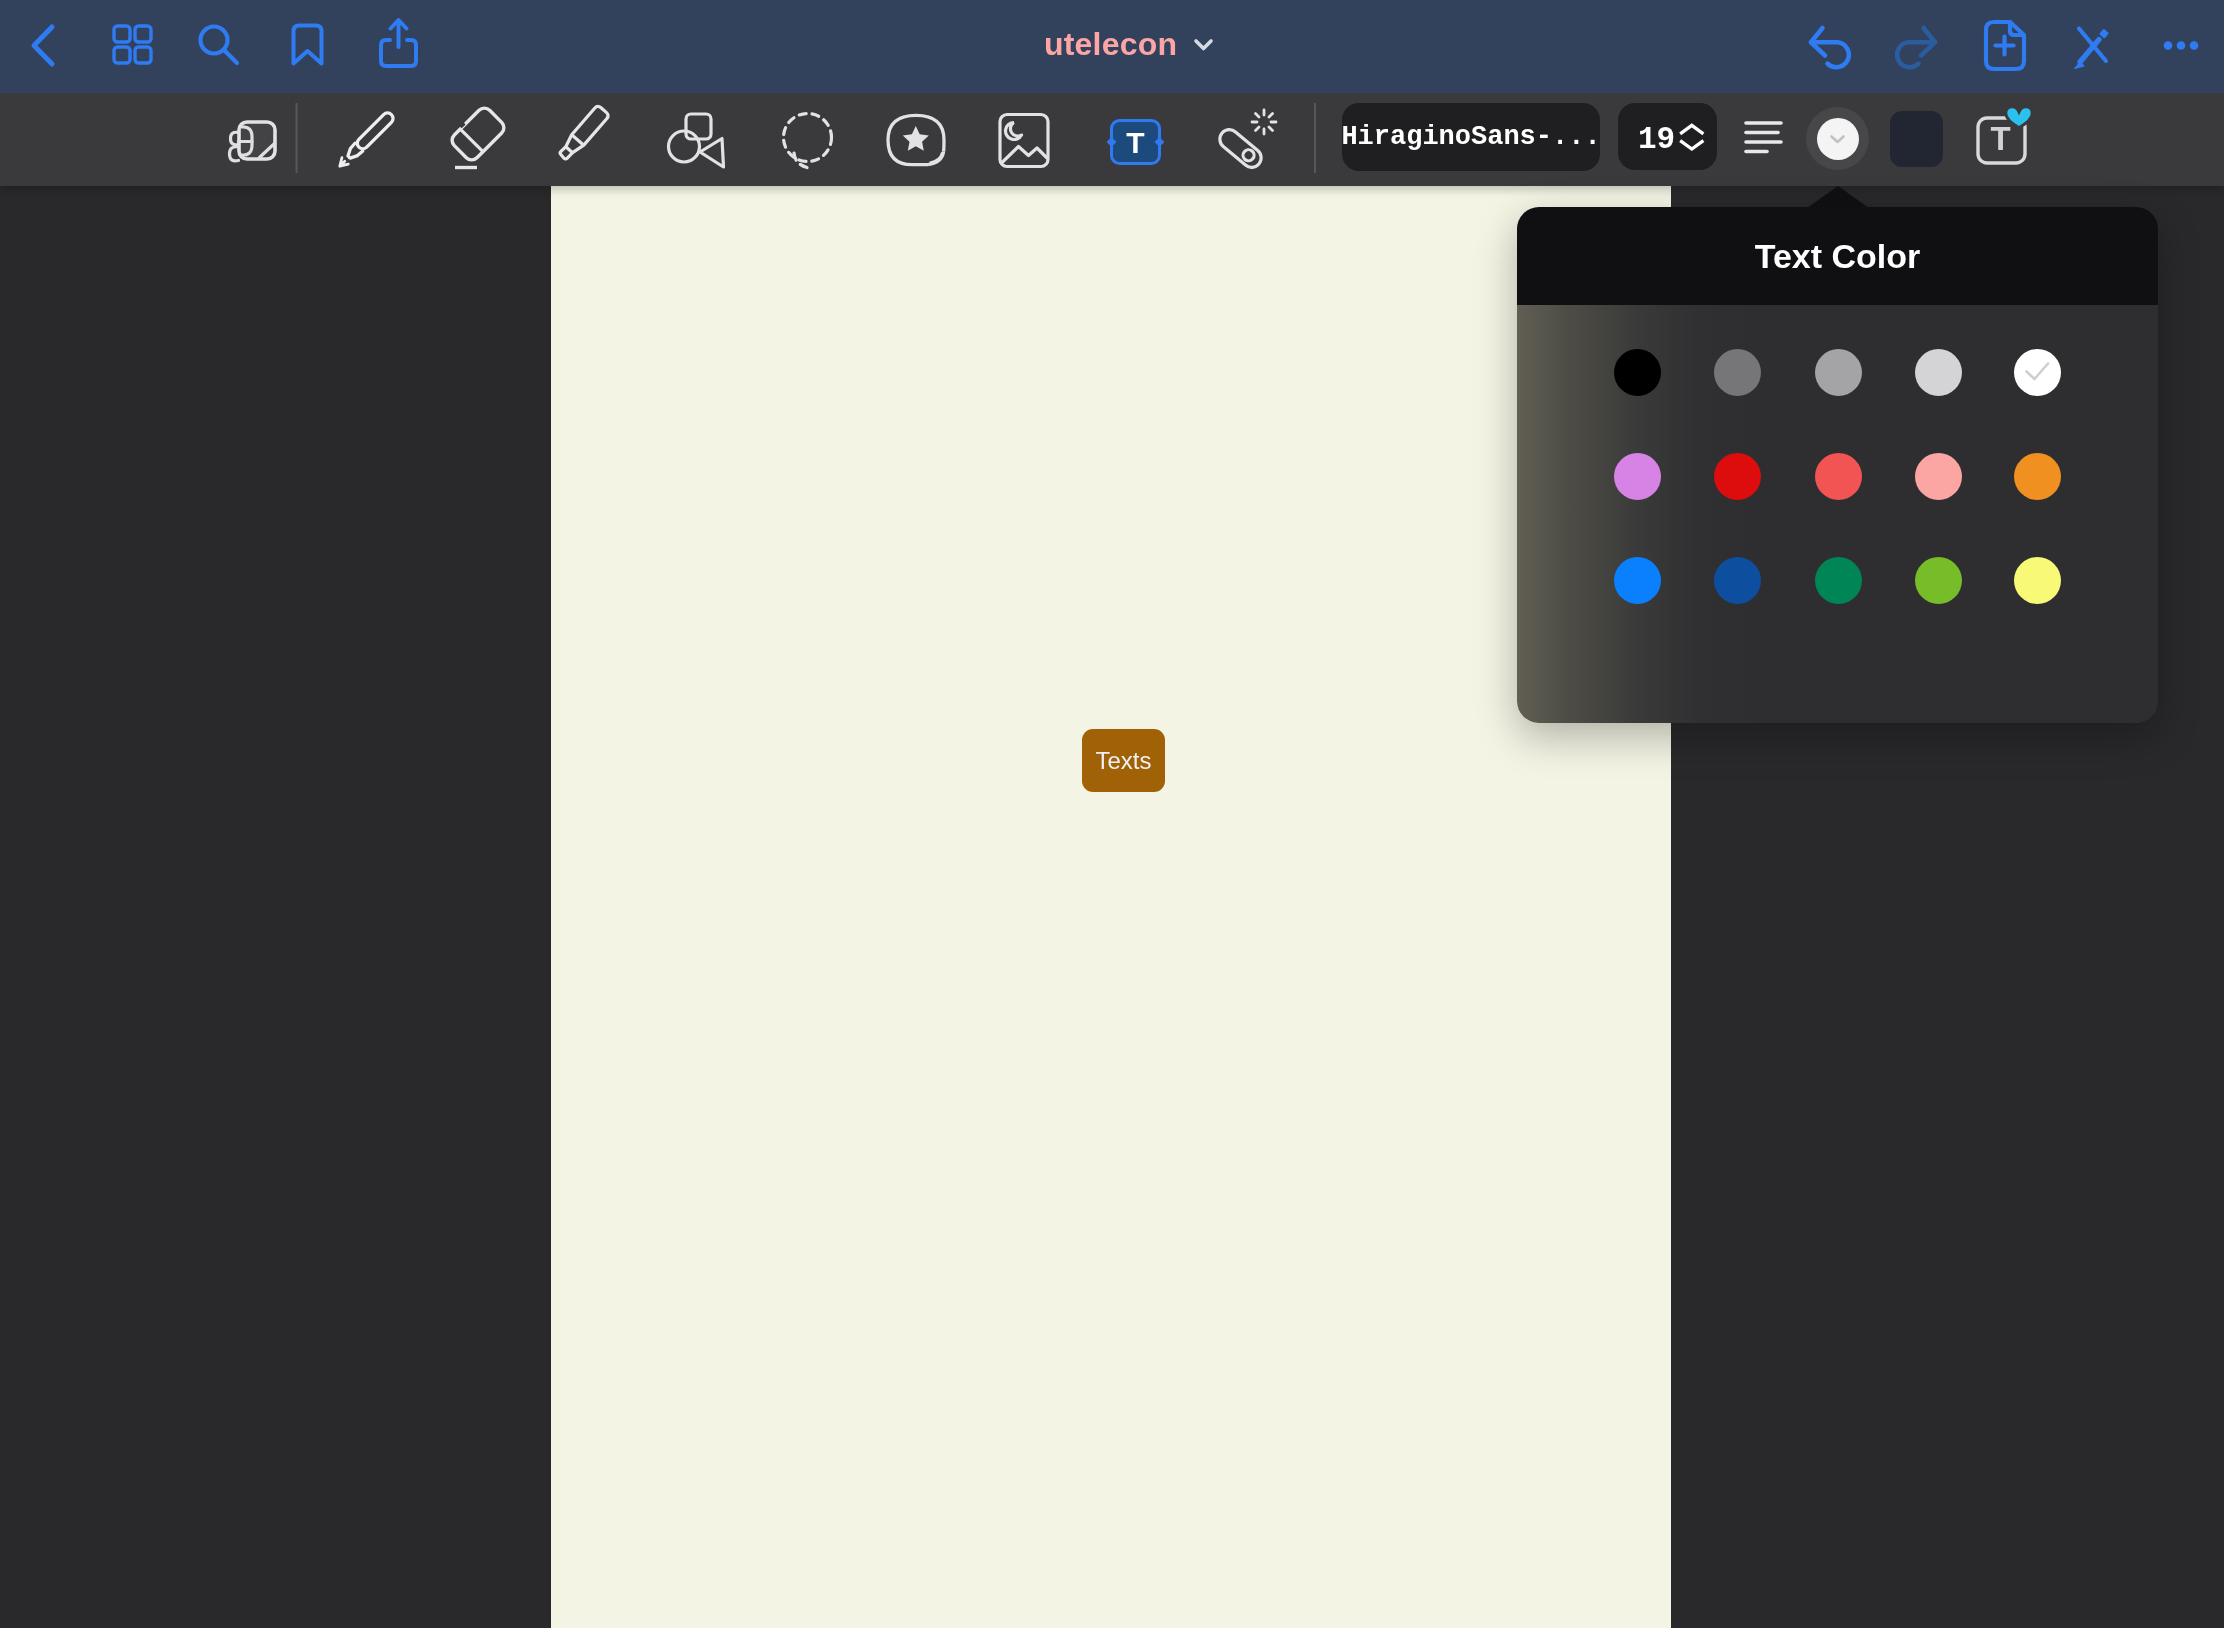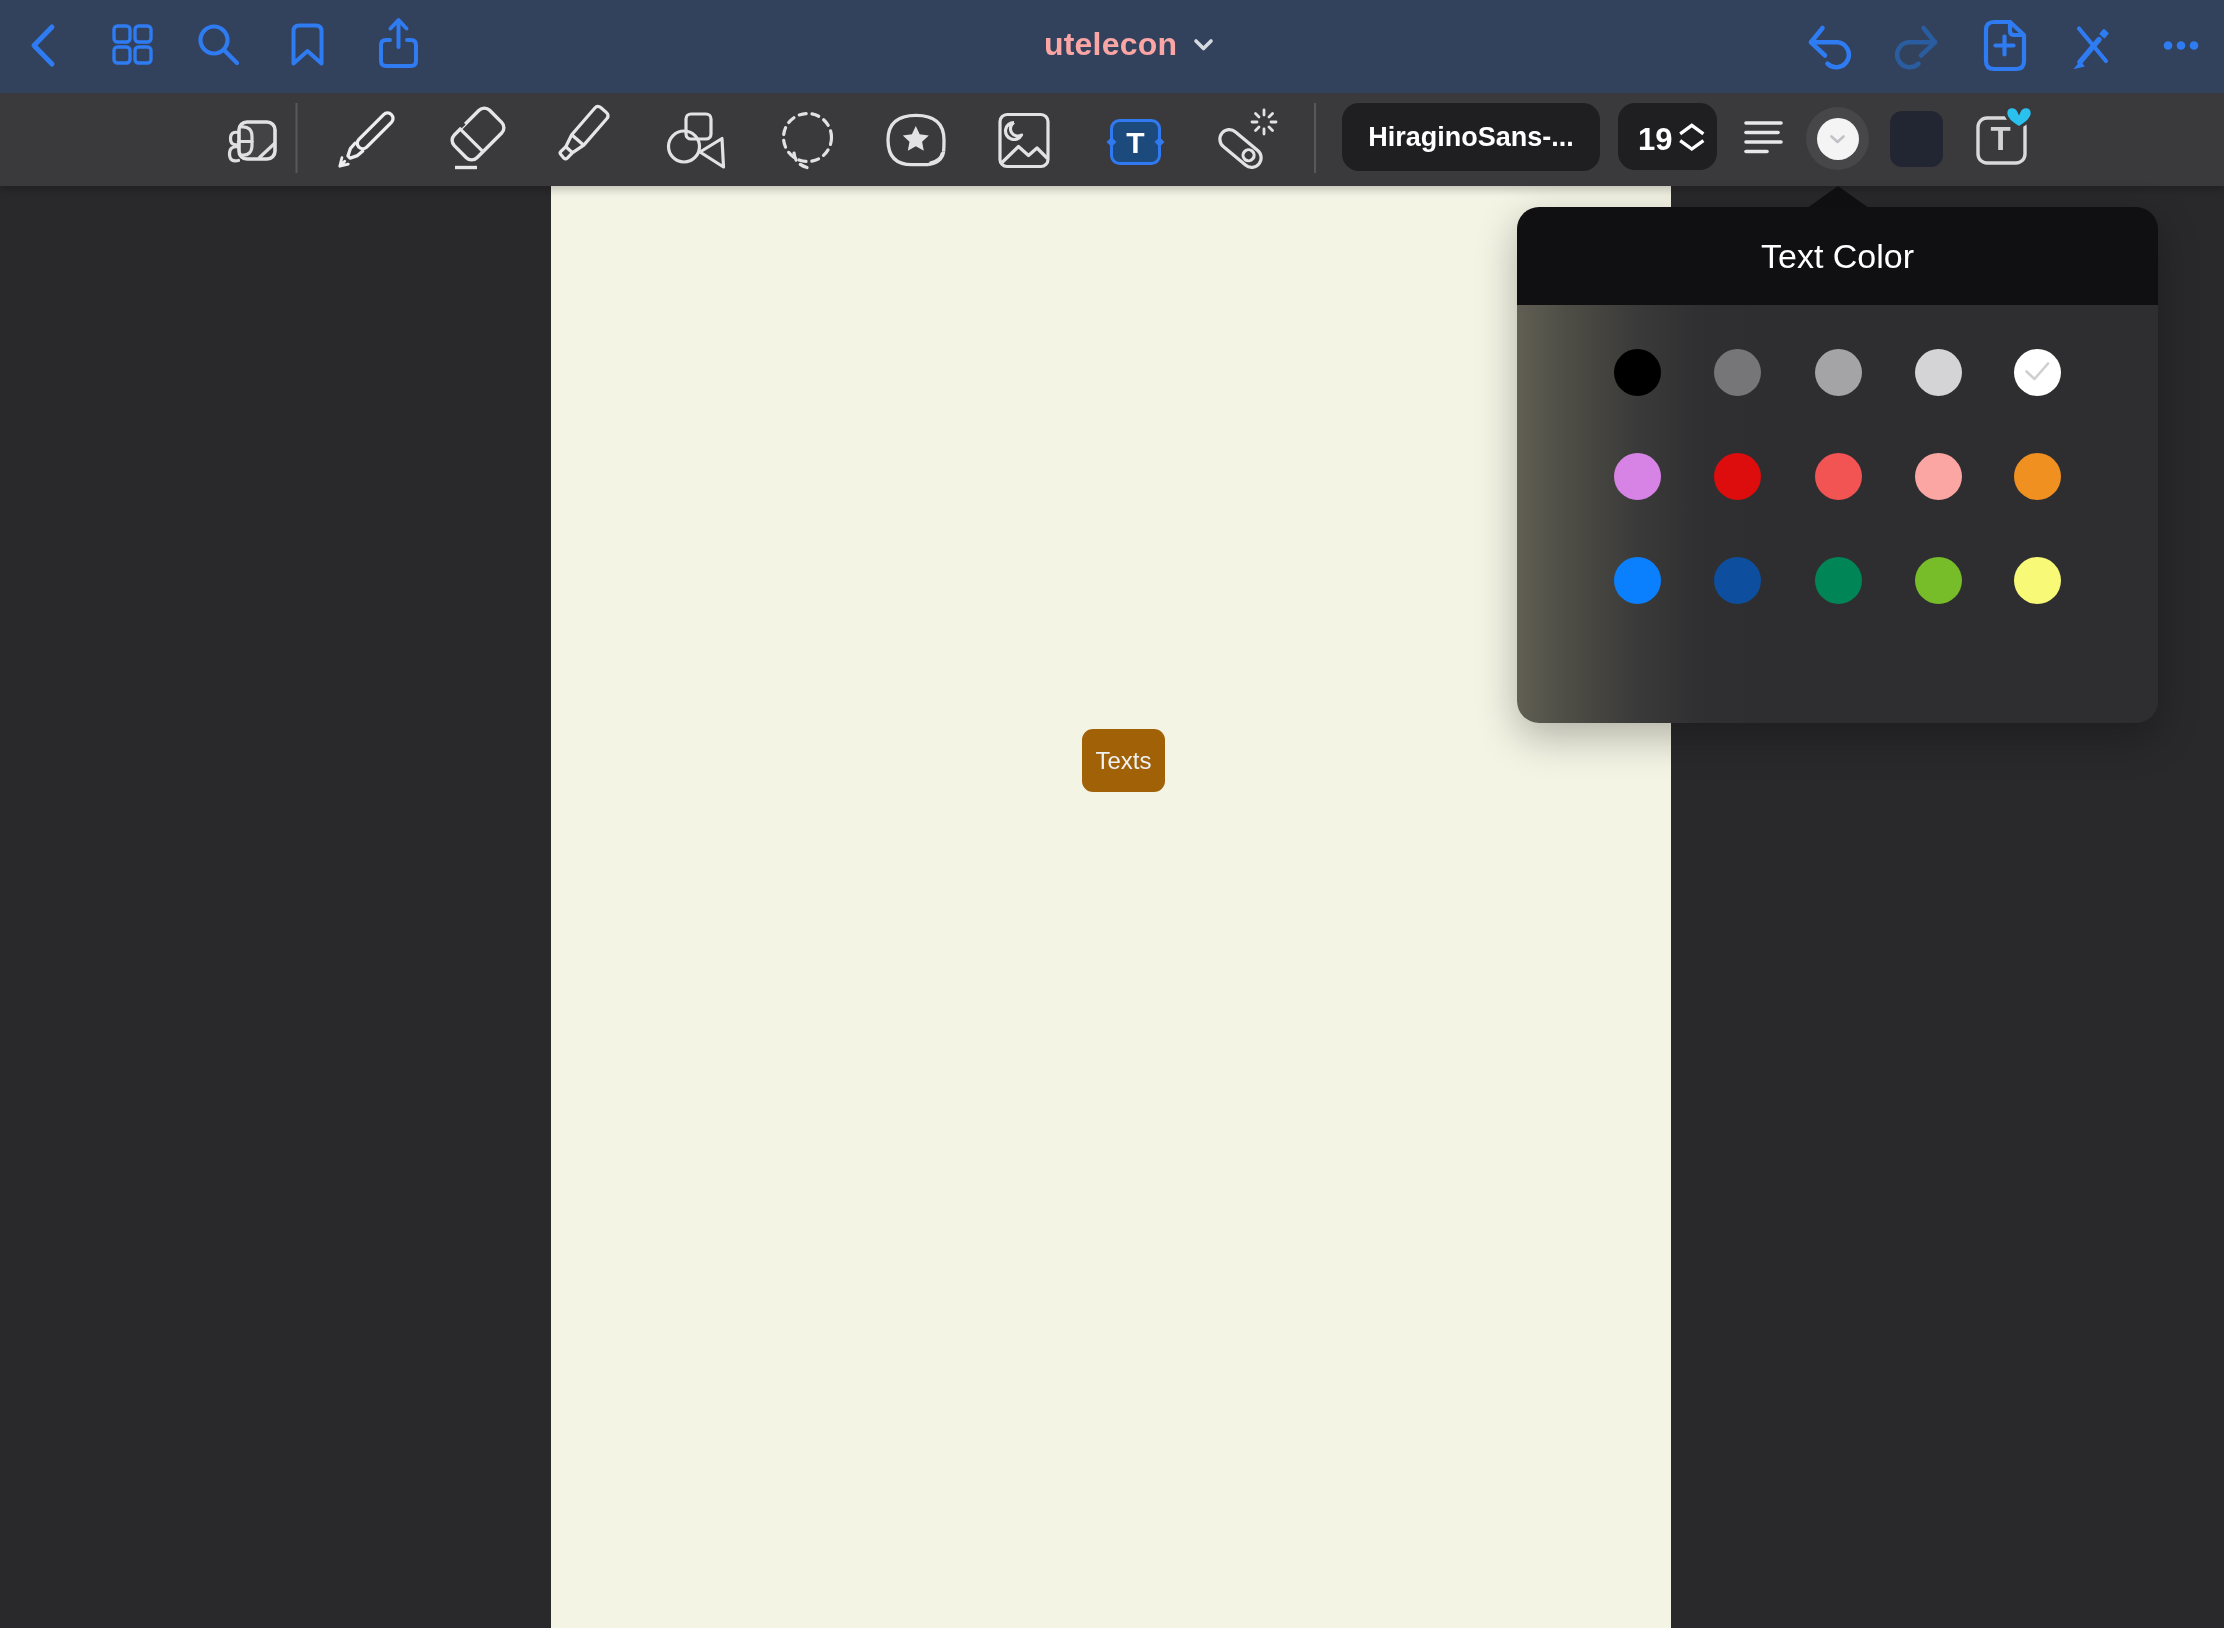--- a/index.html
+++ b/index.html
@@ -3,37 +3,37 @@
 <meta charset="utf-8">
 <style>
   * { margin:0; padding:0; box-sizing:border-box; }
   html,body { width:2224px; height:1628px; overflow:hidden; }
   body { position:relative; background:#29292b; font-family:"Liberation Sans",sans-serif; will-change:transform; }
   #paper { position:absolute; left:551px; top:186px; width:1120px; height:1442px; background:#f4f4e5; }
   #navbar { position:absolute; left:0; top:0; width:2224px; height:93px; background:#32415c; }
   #toolbar { position:absolute; left:0; top:93px; width:2224px; height:93px; background:#3a3a3c; box-shadow:0 4px 8px rgba(0,0,0,0.20); }
   #title { position:absolute; left:1044px; top:26px; color:#fca5a5; font-size:32px; font-weight:bold; letter-spacing:0.2px; }
   #icons { position:absolute; left:0; top:0; }
-  .pill { position:absolute; background:#1f1f21; border-radius:17px; color:#fff; }
+  .pill { position:absolute; background:#1f1f21; border-radius:17px; color:#fff;font-family:Liberation Mono, monospace; }
   #fontpill { left:1342px; top:103px; width:258px; height:68px; font-size:27px; font-weight:bold;
               display:flex; align-items:center; justify-content:center; }
   #sizepill { left:1618px; top:103px; width:99px; height:67px; }
   #sizepill span.num { position:absolute; left:20px; top:19px; font-size:31px; font-weight:bold; }
   #chip { position:absolute; left:1082px; top:729px; width:83px; height:63px; background:#a16207;
           border-radius:11px; color:#eef0f3; font-size:24px; display:flex; align-items:center; justify-content:center; }
   #colorbtn { position:absolute; left:1806px; top:107px; width:63px; height:63px; border-radius:50%; background:#47474a; }
   #colorbtn .inner { position:absolute; left:10.5px; top:10.5px; width:42px; height:42px; border-radius:50%; background:#f4f4f5; }
   #navysq { position:absolute; left:1890px; top:111px; width:53px; height:56px; border-radius:12px; background:#222633; }
   #arrow { position:absolute; left:1803px; top:186px; width:0; height:0;
            border-left:35px solid transparent; border-right:35px solid transparent;
            border-bottom:25px solid #101012; }
   #popup { position:absolute; left:1517px; top:207px; width:641px; height:516px; border-radius:22px;
            overflow:hidden; box-shadow:0 14px 40px rgba(0,0,0,0.28); }
   #pophead { position:absolute; left:0; top:0; width:100%; height:98px; background:#101012;
-             color:#fff; font-size:34px; font-weight:normal; display:flex; align-items:center; justify-content:center; }
+             color:#fff; font-size:34px; font-weight:bold; display:flex; align-items:center; justify-content:center; }
   #popbody { position:absolute; left:0; top:98px; width:100%; height:418px;
              background:linear-gradient(90deg, #615f54 0px, #4e4d45 50px, #3a3a3a 120px, #303032 180px, #2e2e30 240px, #2e2e30 641px); }
   .sw { position:absolute; width:47px; height:47px; border-radius:50%; }
   #seg { position:absolute; left:106.5px; top:341.5px; width:427px; height:59px; border-radius:15px;
          background:#454549; display:flex; }
   #seg .opt { flex:1; display:flex; align-items:center; justify-content:center; color:#fff; font-size:27px; }
   #seg .sel { background:#7d7d84; border-radius:12px; margin:2px; }
 </style>
 </head>
 <body>

